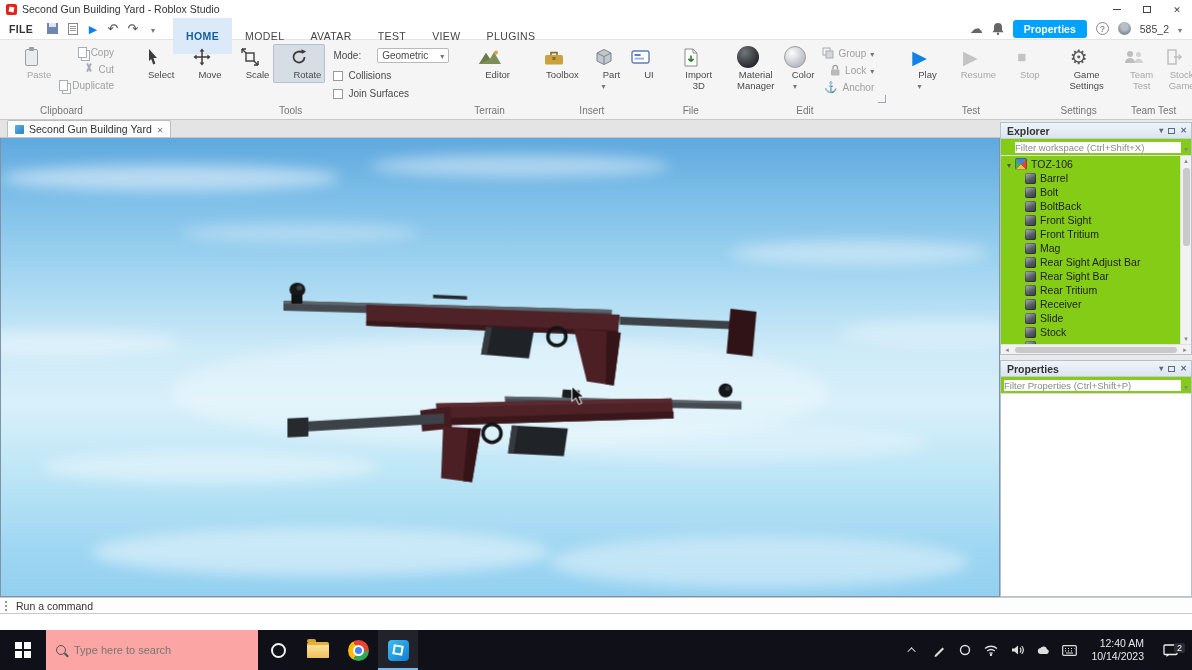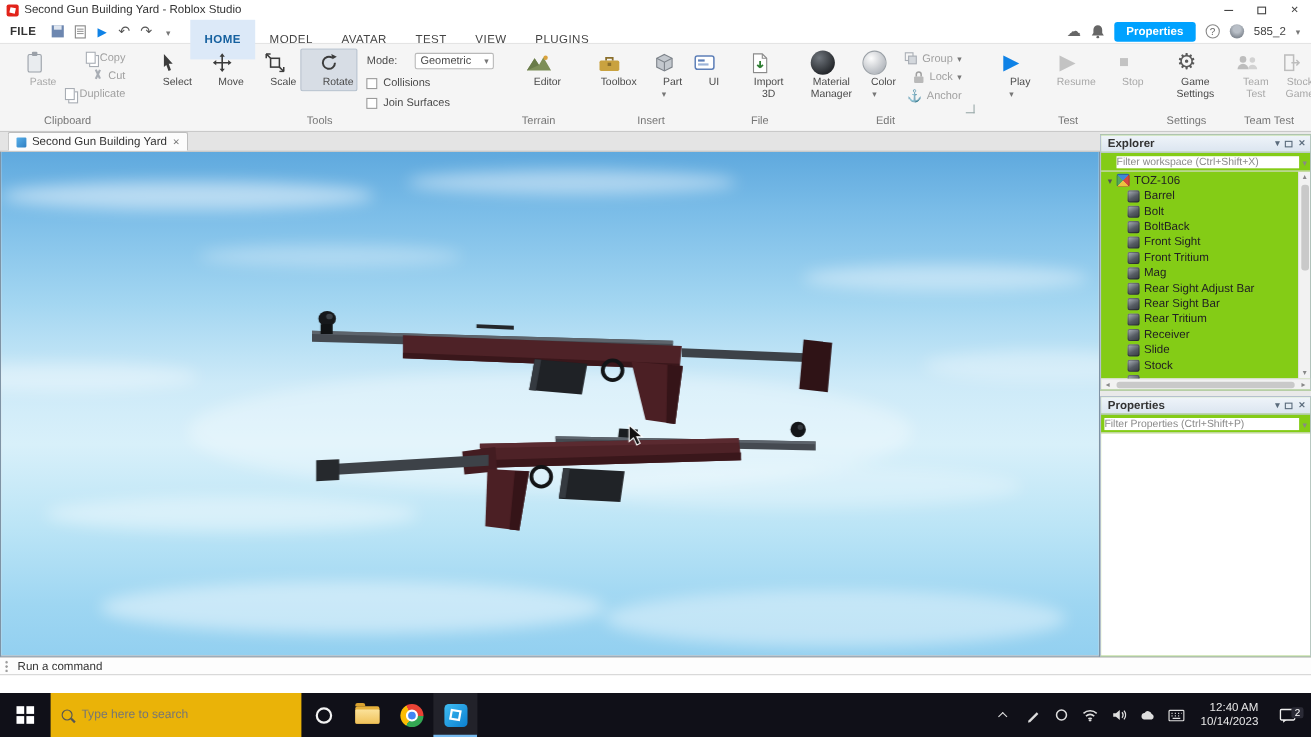--- a/index.html
+++ b/index.html
@@ -117,21 +117,21 @@
   
   .cmdbar { height:17px; background:#fdfdfd; border-top:1px solid #c9c9c9; border-bottom:1px solid #c9c9c9; display:flex; align-items:center; font-size:10.5px; color:#333; gap:8px; padding-left:4px; }
   .grip { width:4px; height:11px; background:radial-gradient(circle,#9a9a9a 1px,transparent 1.2px) 0 0/4px 4px; }
   .below-strip { height:16px; background:#ffffff; }
 
   
   .taskbar { height:40px; background:#101018; display:flex; align-items:stretch; color:#e8e8e8; }
   .tb-btn { width:46px; display:flex; align-items:center; justify-content:center; }
   .winlogo { display:grid; grid-template-columns:7px 7px; grid-template-rows:7px 7px; gap:1.5px; }
   .winlogo span { background:#fff; }
-  .tb-search { width:228px; background:#eab308; display:flex; align-items:center; gap:8px; padding:0 10px; }
+  .tb-search { width:212px; background:#fca5a5; display:flex; align-items:center; gap:8px; padding:0 10px; }
   .mag { width:10px; height:10px; border:1.6px solid #555; border-radius:50%; position:relative; flex:none; }
   .mag::after { content:""; position:absolute; width:5px; height:1.6px; background:#555; transform:rotate(45deg); right:-4px; bottom:-2px; }
   .tb-search input { border:none; outline:none; font-size:11px; color:#333; font-family:inherit; flex:1; min-width:0; background:transparent; }
   .tb-search input::placeholder { color:#767676; }
   .tb-ic { width:40px; display:flex; align-items:center; justify-content:center; }
   .tb-ic.active { background:rgba(255,255,255,.08); box-shadow:inset 0 -2px 0 #76b9ed; }
   .cortana { width:15px; height:15px; border:2px solid #f2f2f2; border-radius:50%; }
   .folder { width:22px; height:16px; background:linear-gradient(#e8b33c,#d9a22f); border-radius:2px; position:relative; }
   .folder::before { content:""; position:absolute; top:-3px; left:0; width:9px; height:3px; background:#d9a22f; border-radius:2px 2px 0 0; }
   .folder::after { content:""; position:absolute; inset:3px 0 0 0; background:linear-gradient(#fbe29a,#f0c25a); border-radius:1px; }

